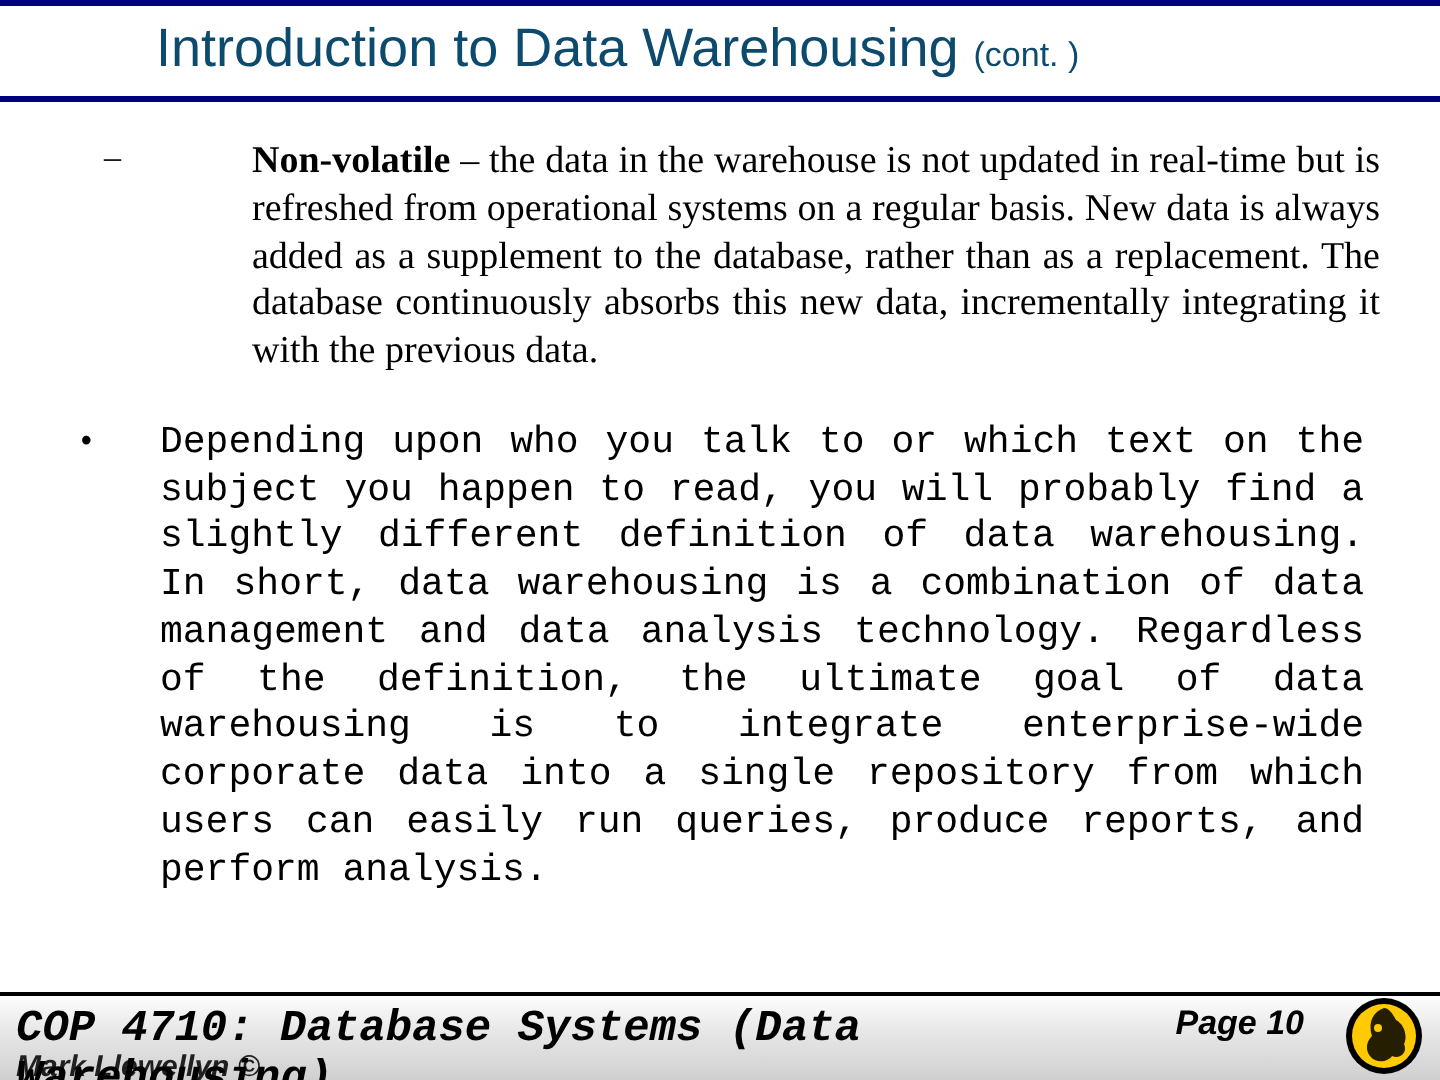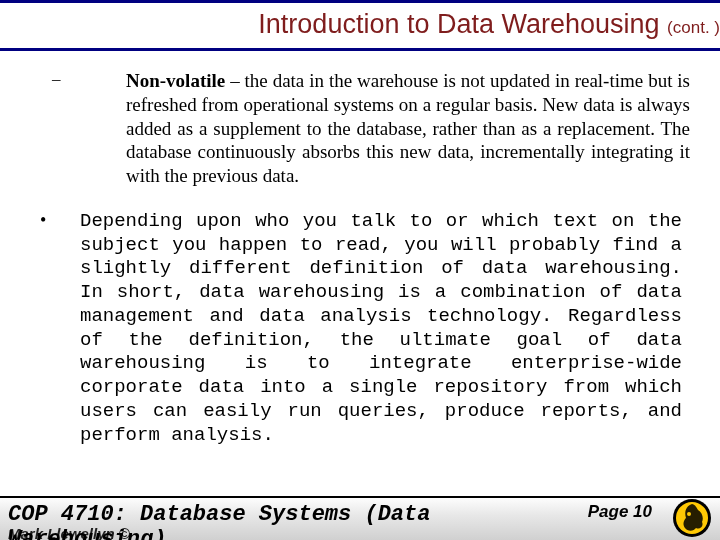--- a/index.html
+++ b/index.html
@@ -17,25 +17,24 @@
     position: relative;
   }
   .title-bar {
     border-top: 3px solid #000080;
     border-bottom: 3px solid #000080;
     padding: 6px 0 8px 0;
     margin: 0;
   }
   .title {
     font-size: 27px;
-    color: #7f1d1d;
+    color: #0c4a6e;
     padding-left: 78px;
     font-family: Arial, sans-serif;
     font-weight: normal;
-    text-align: right;
   }
   .title .cont {
     font-size: 17px;
   }
   .content {
     padding: 18px 30px 0 30px;
   }
   .sub-bullet {
     display: flex;
     margin-bottom: 22px;

